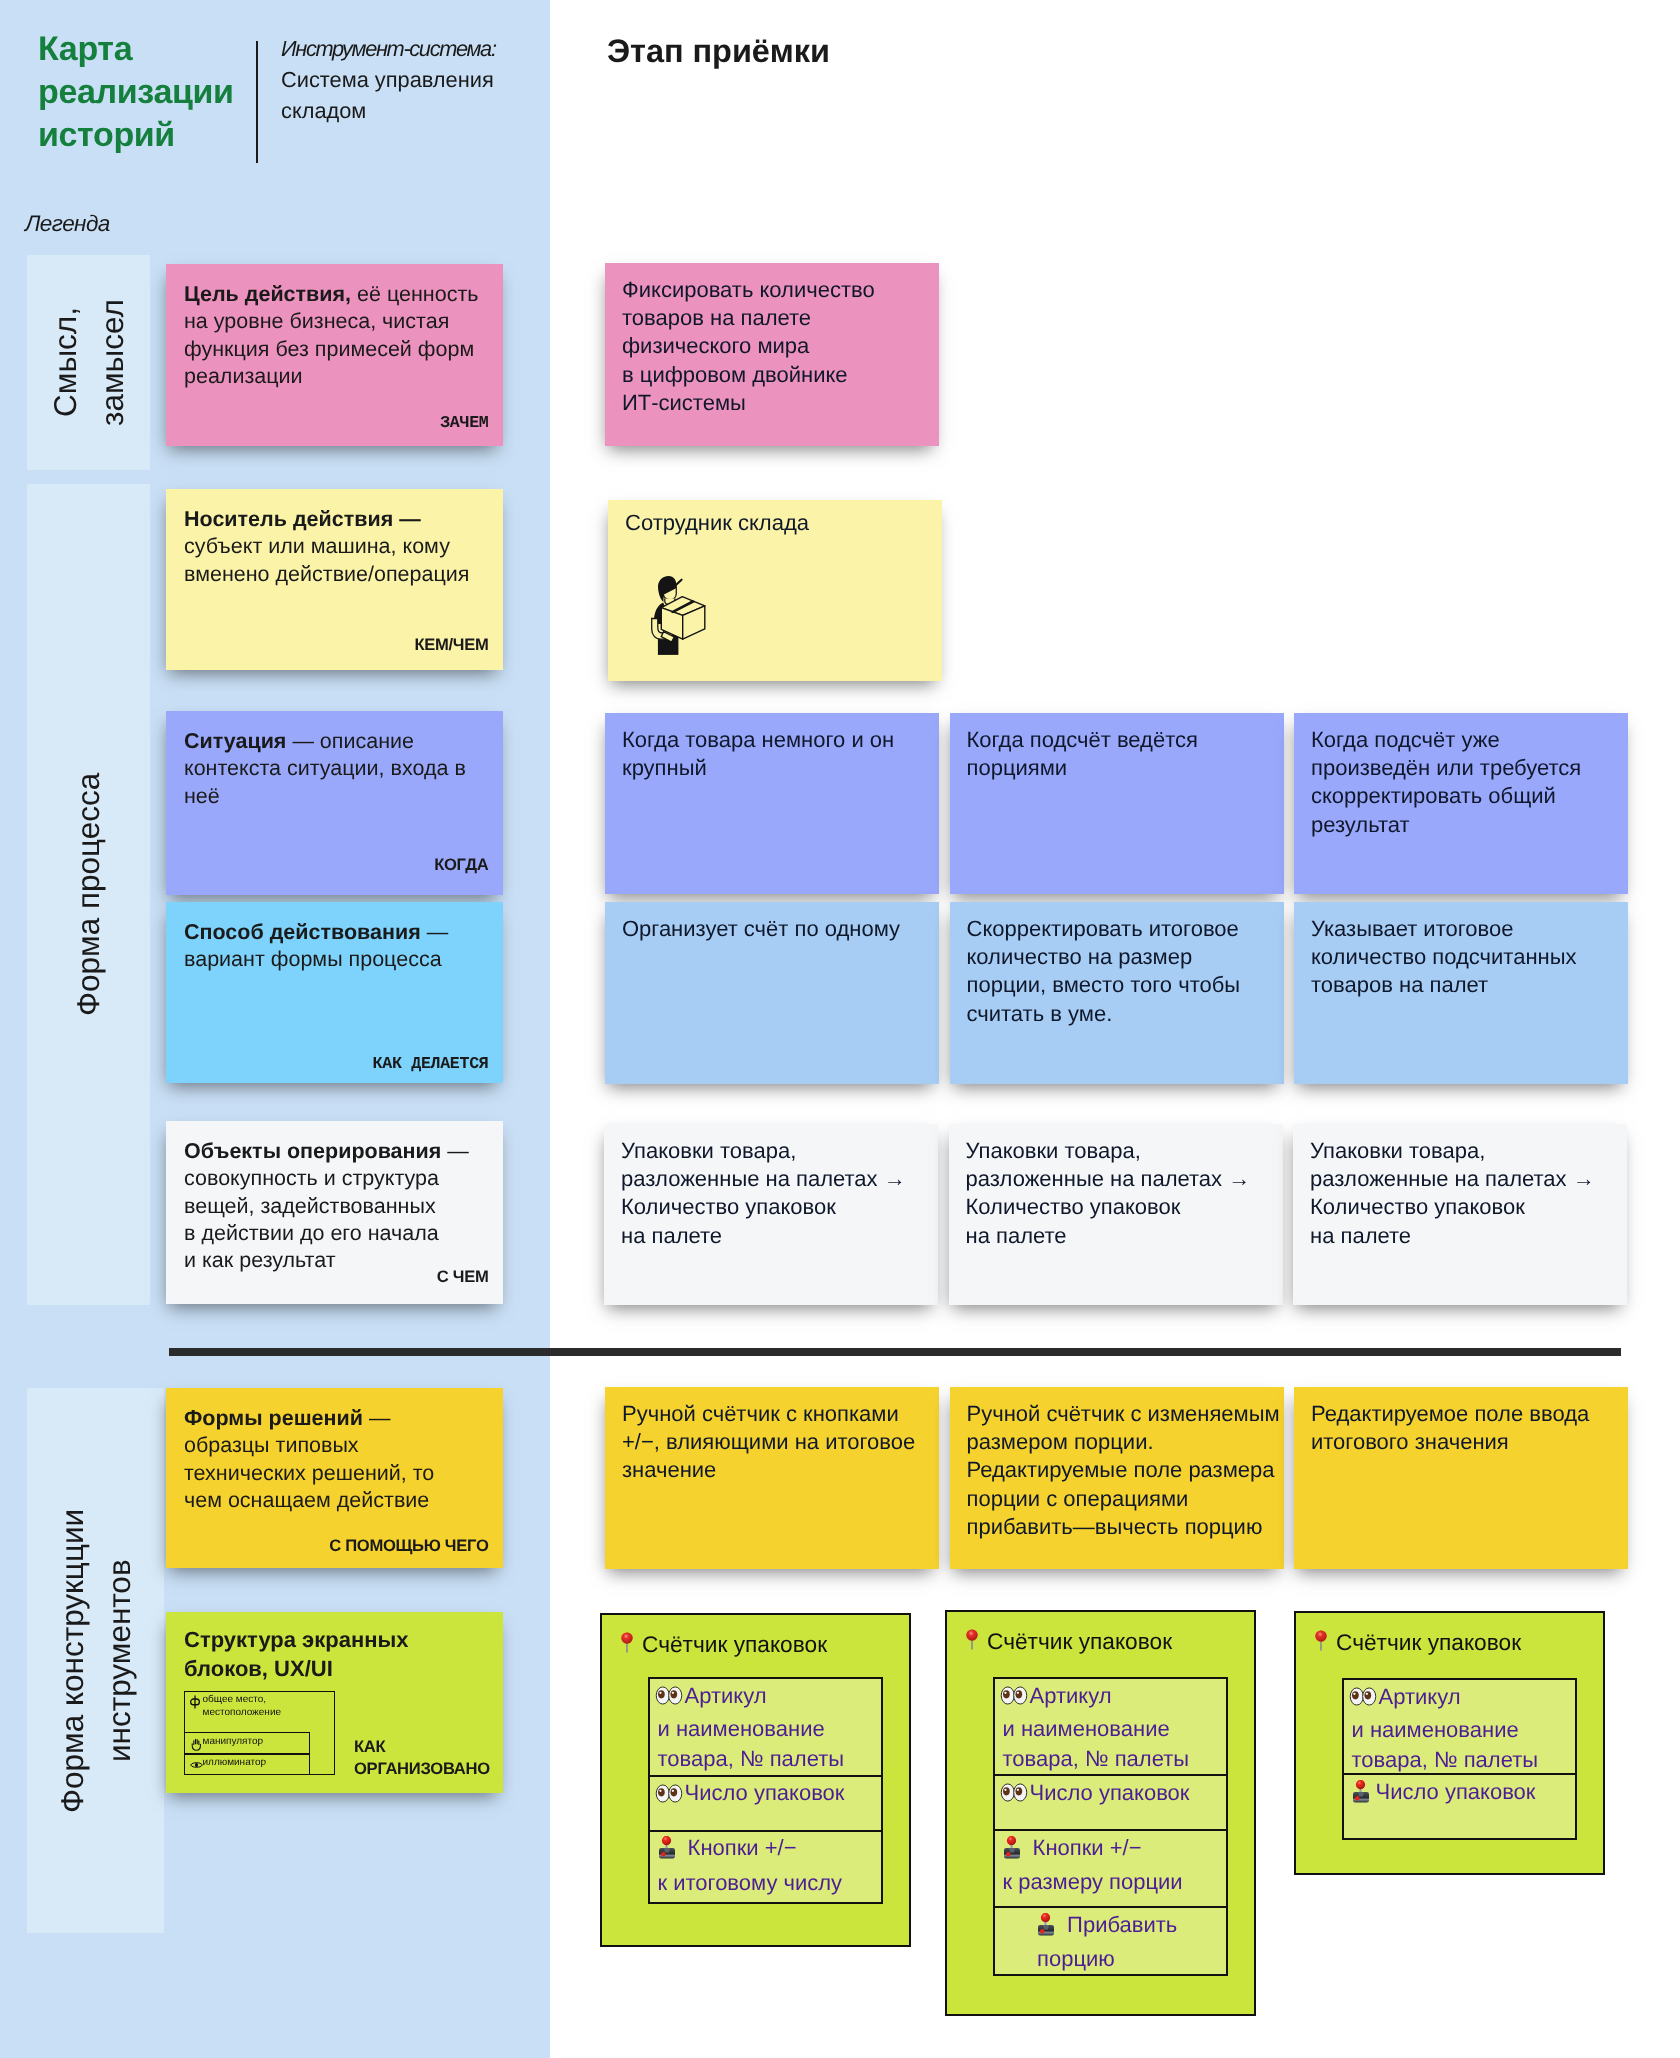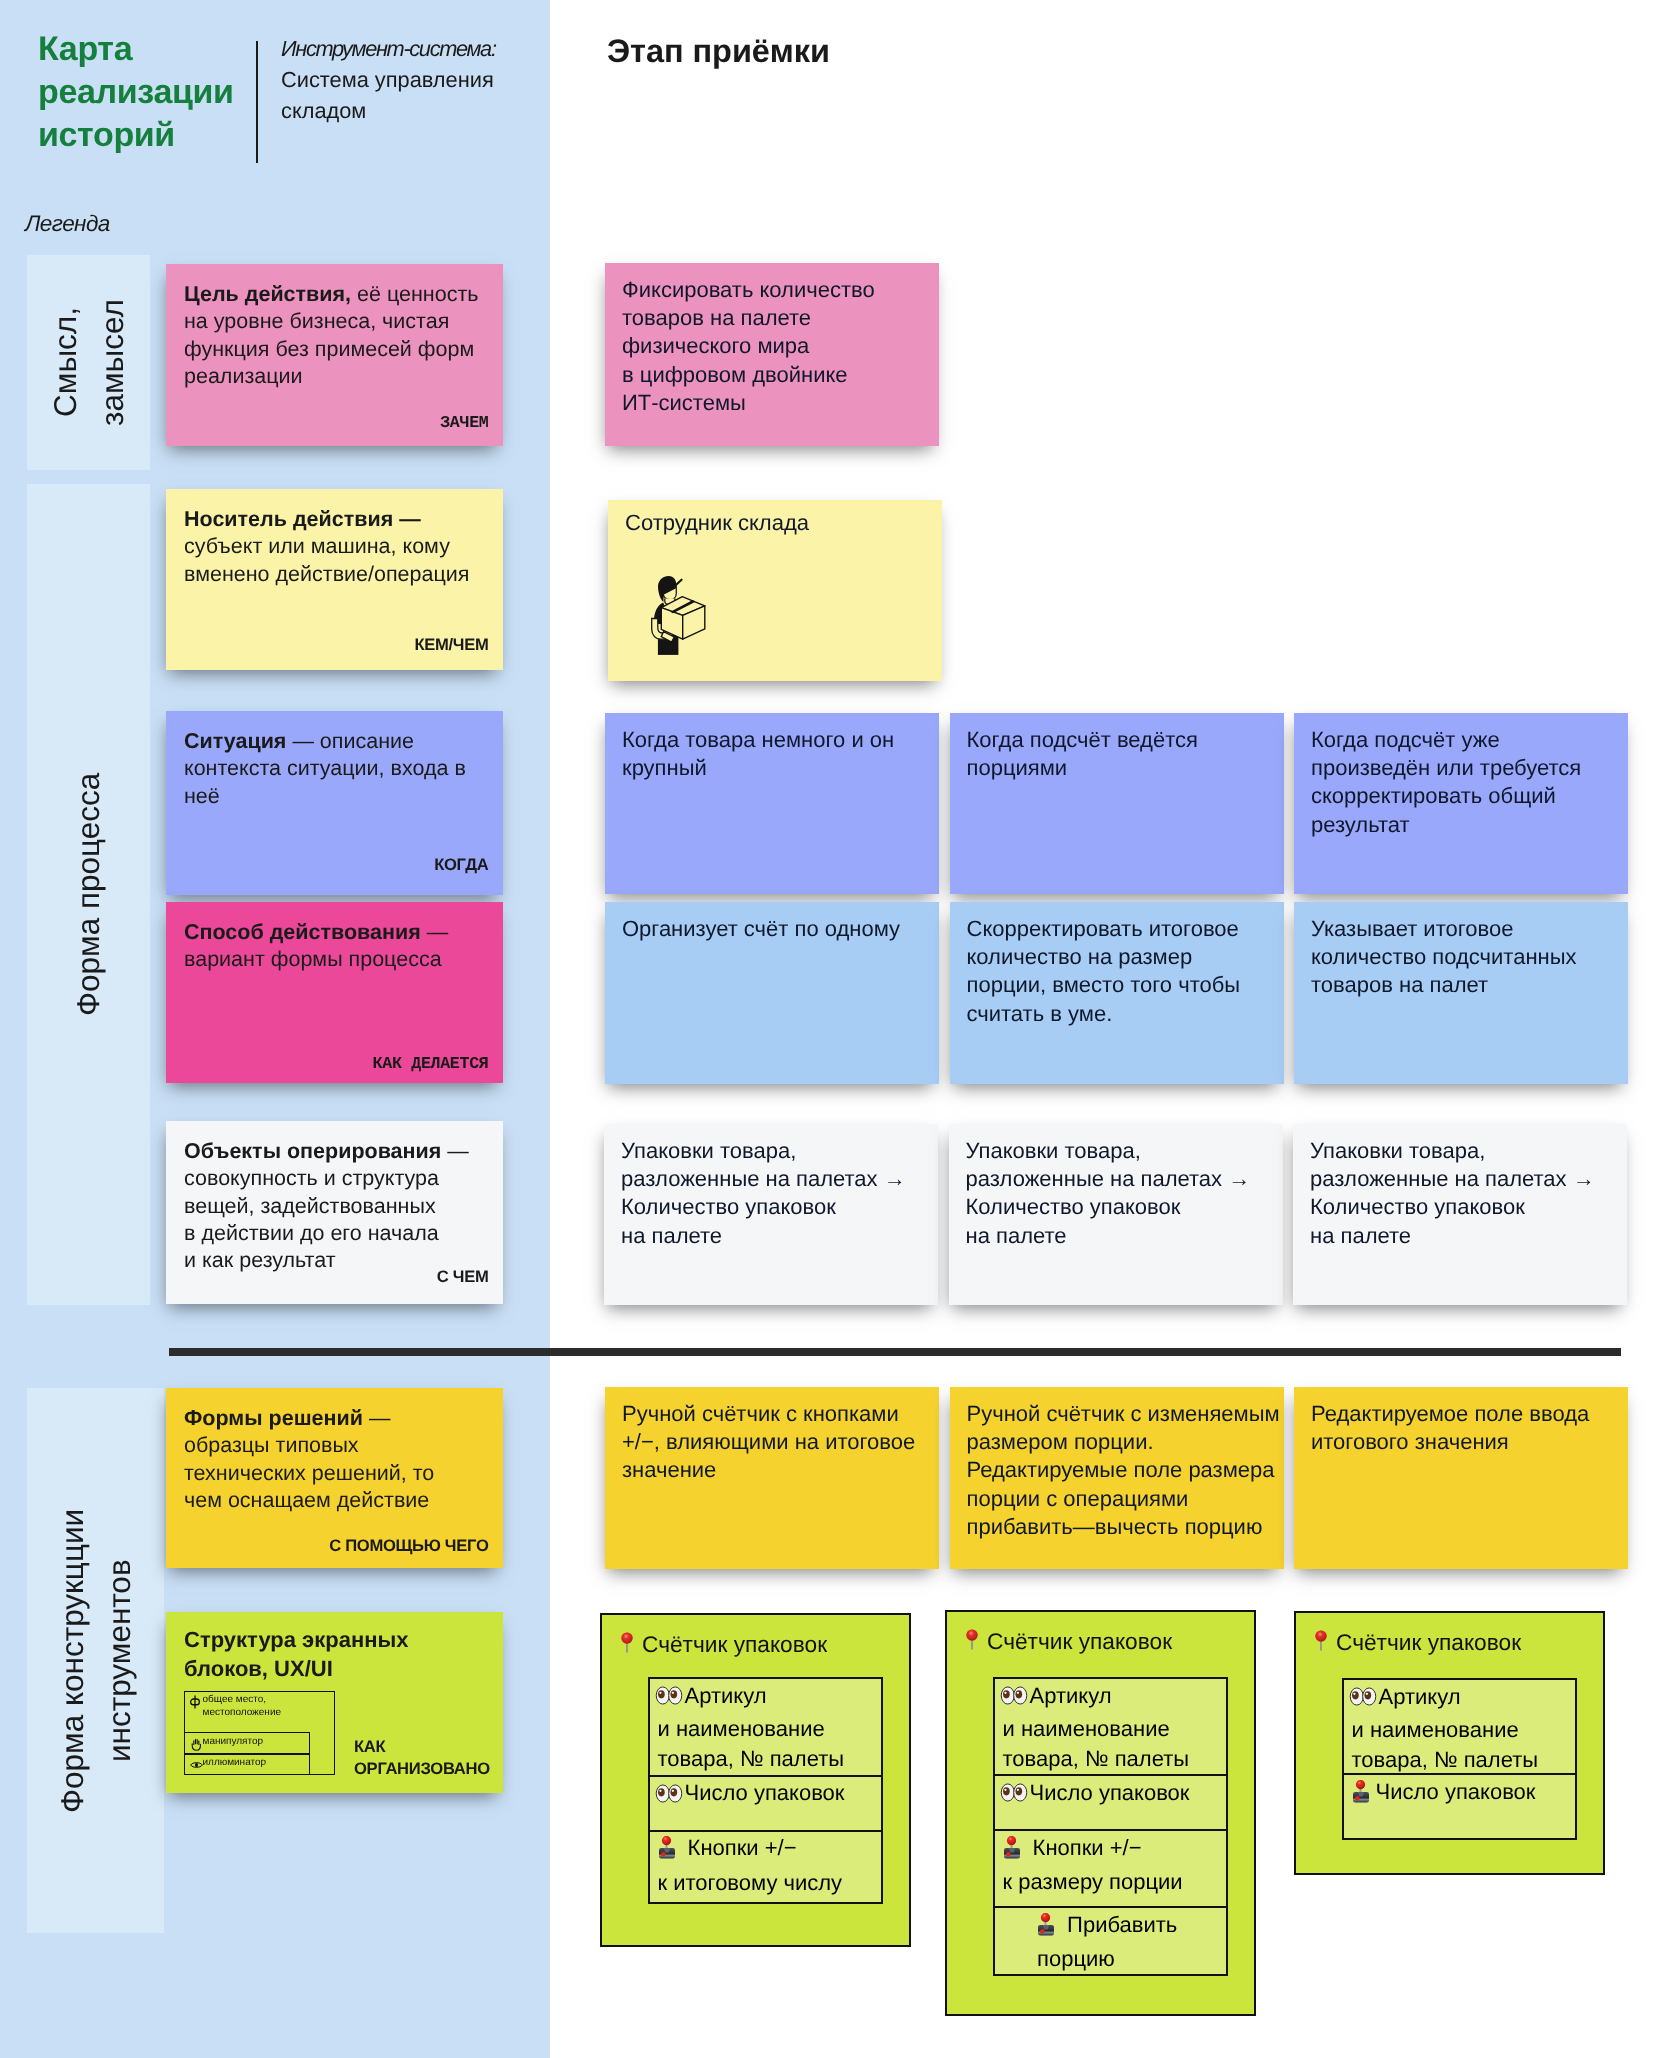--- a/index.html
+++ b/index.html
@@ -36,21 +36,21 @@
   .ltag{position:absolute;right:14.5px;font-size:16.6px;font-weight:bold;
         letter-spacing:-0.3px;color:#1A1A1A;white-space:pre-line;text-align:right;line-height:30px;}
   .ccard{padding:13px 8px 0 17px;font-size:22px;line-height:28.2px;
          color:#0f172a;white-space:pre;overflow:visible;}
 
   
   .gcard{position:absolute;background:#CCE53C;border:2.4px solid #111;box-sizing:border-box;}
   .gcard-title{position:absolute;font-size:22.7px;color:#111;white-space:nowrap;}
   .ginner{position:absolute;border:2px solid #111;box-sizing:border-box;background:#DBEC7A;}
   .grow{box-sizing:border-box;border-bottom:2px solid #111;
-        padding:1.5px 4px 0 7.5px;font-size:22px;line-height:30.5px;color:#000000;white-space:pre-line;overflow:hidden;}
+        padding:1.5px 4px 0 7.5px;font-size:22px;line-height:30.5px;color:#4c1d95;white-space:pre-line;overflow:hidden;}
   .grow:last-child{border-bottom:none;}
   .icon{display:inline-block;vertical-align:-4px;}
   .pinicon{vertical-align:-1px;margin-right:9px;}
   .eyesicon{vertical-align:-2.5px;margin-left:-3px;margin-right:2px;}
   .joystickicon{vertical-align:-4px;margin-right:6px;}
 
   
   .mbox{position:absolute;border:1.7px solid #111;box-sizing:border-box;}
   .mrow{position:absolute;box-sizing:border-box;font-size:10px;line-height:12.8px;
         color:#111;white-space:pre-line;}
@@ -89,21 +89,21 @@
     <div class="card lcard shadow" style="left: 166px; top: 264px; width: 337px; height: 182px; background: rgb(236, 146, 190);"><div><b>Цель действия,</b><span> её ценность
 на уровне бизнеса, чистая
 функция без примесей форм
 реализации</span></div><div class="ltag" style="bottom: 8.5px; font-family: Liberation Mono, monospace;">ЗАЧЕМ</div></div>
     <div class="card lcard shadow" style="left: 166px; top: 489px; width: 337px; height: 181px; background: rgb(251, 244, 168);"><div><b>Носитель действия —</b><span>
 субъект или машина, кому
 вменено действие/операция</span></div><div class="ltag" style="bottom: 10px;">КЕМ/ЧЕМ</div></div>
     <div class="card lcard shadow" style="left: 166px; top: 711px; width: 337px; height: 184px; background: rgb(154, 168, 252);"><div><b>Ситуация</b><span> — описание
 контекста ситуации, входа в
 неё</span></div><div class="ltag" style="bottom: 15px;">КОГДА</div></div>
-    <div class="card lcard shadow" style="left: 166px; top: 902px; width: 337px; height: 181px; background: #ec4899;"><div><b>Способ действования</b><span> —
+    <div class="card lcard shadow" style="left: 166px; top: 902px; width: 337px; height: 181px; background: #7dd3fc;"><div><b>Способ действования</b><span> —
 вариант формы процесса</span></div><div class="ltag" style="bottom: 4px; font-family: Liberation Mono, monospace;">КАК ДЕЛАЕТСЯ</div></div>
     <div class="card lcard shadow" style="left: 166px; top: 1121px; width: 337px; height: 183px; background: rgb(244, 246, 248);"><div><b>Объекты оперирования</b><span> —
 совокупность и структура
 вещей, задействованных
 в действии до его начала
 и как результат</span></div><div class="ltag" style="bottom: 12.5px;">С ЧЕМ</div></div>
     <div class="card lcard shadow" style="left: 166px; top: 1388px; width: 337px; height: 180px; background: rgb(245, 210, 46);"><div><b>Формы решений</b><span> —
 образцы типовых
 технических решений, то
 чем  оснащаем действие</span></div><div class="ltag" style="bottom: 7.5px;">С ПОМОЩЬЮ ЧЕГО</div></div>

